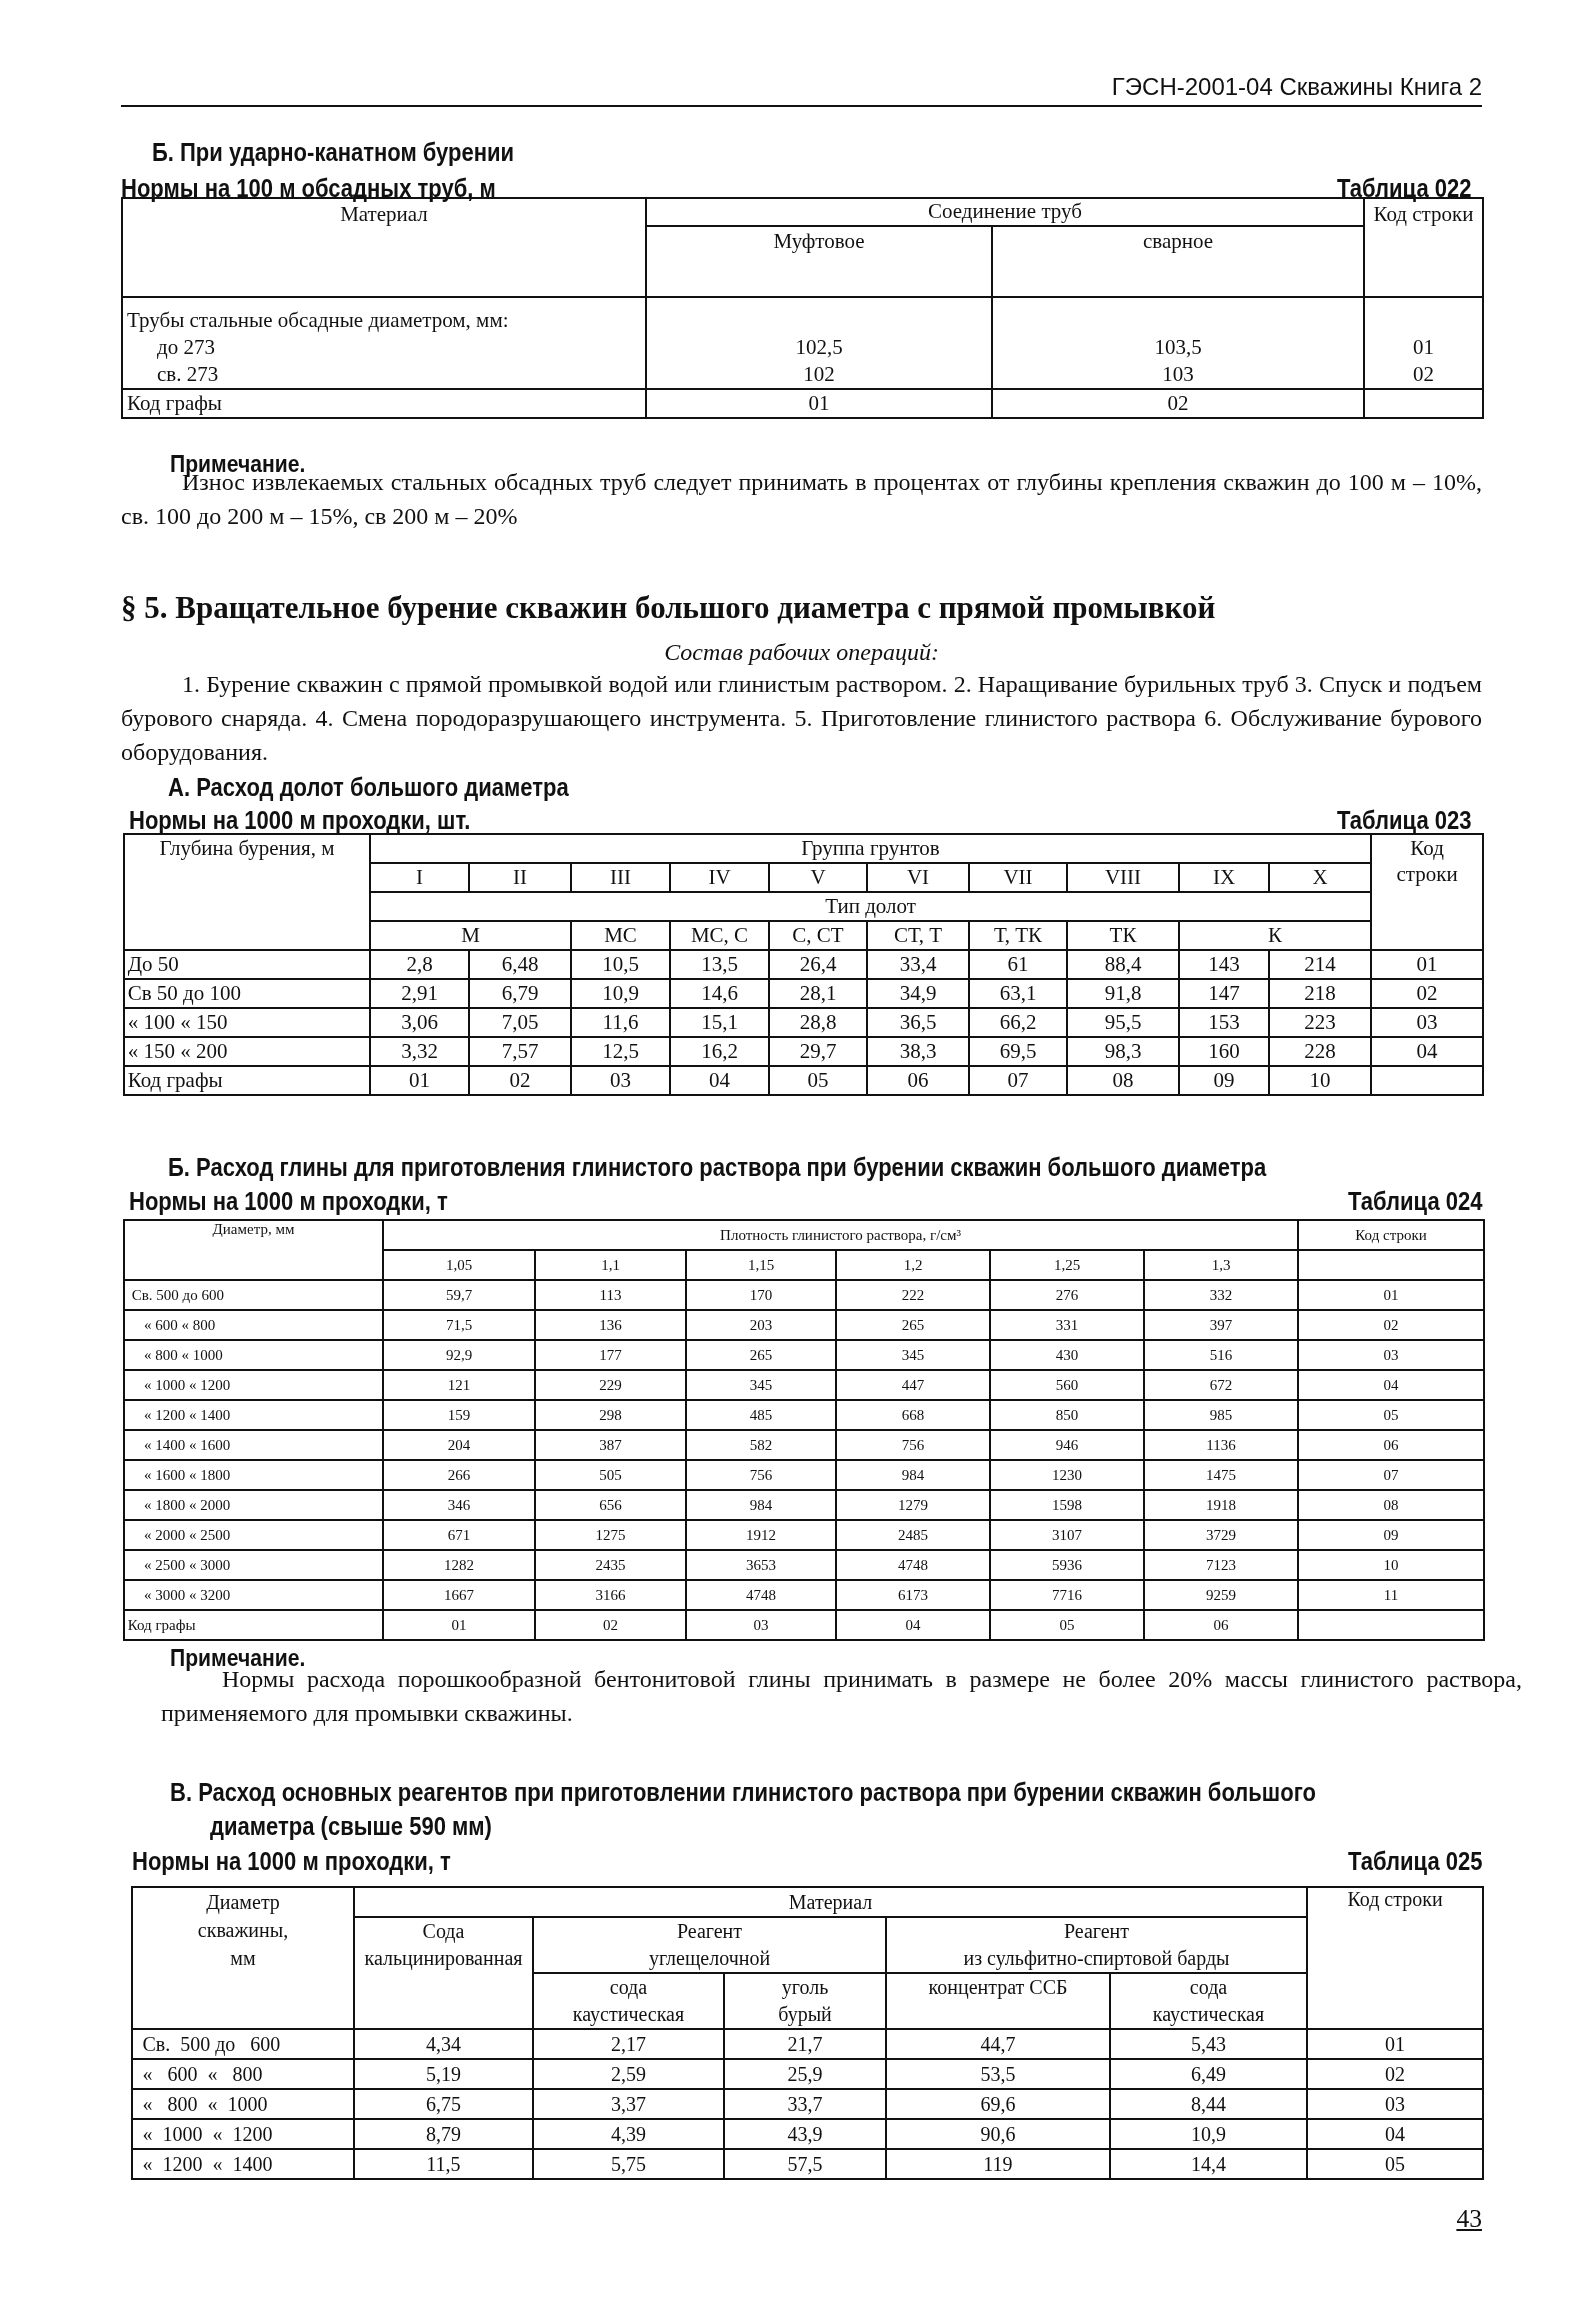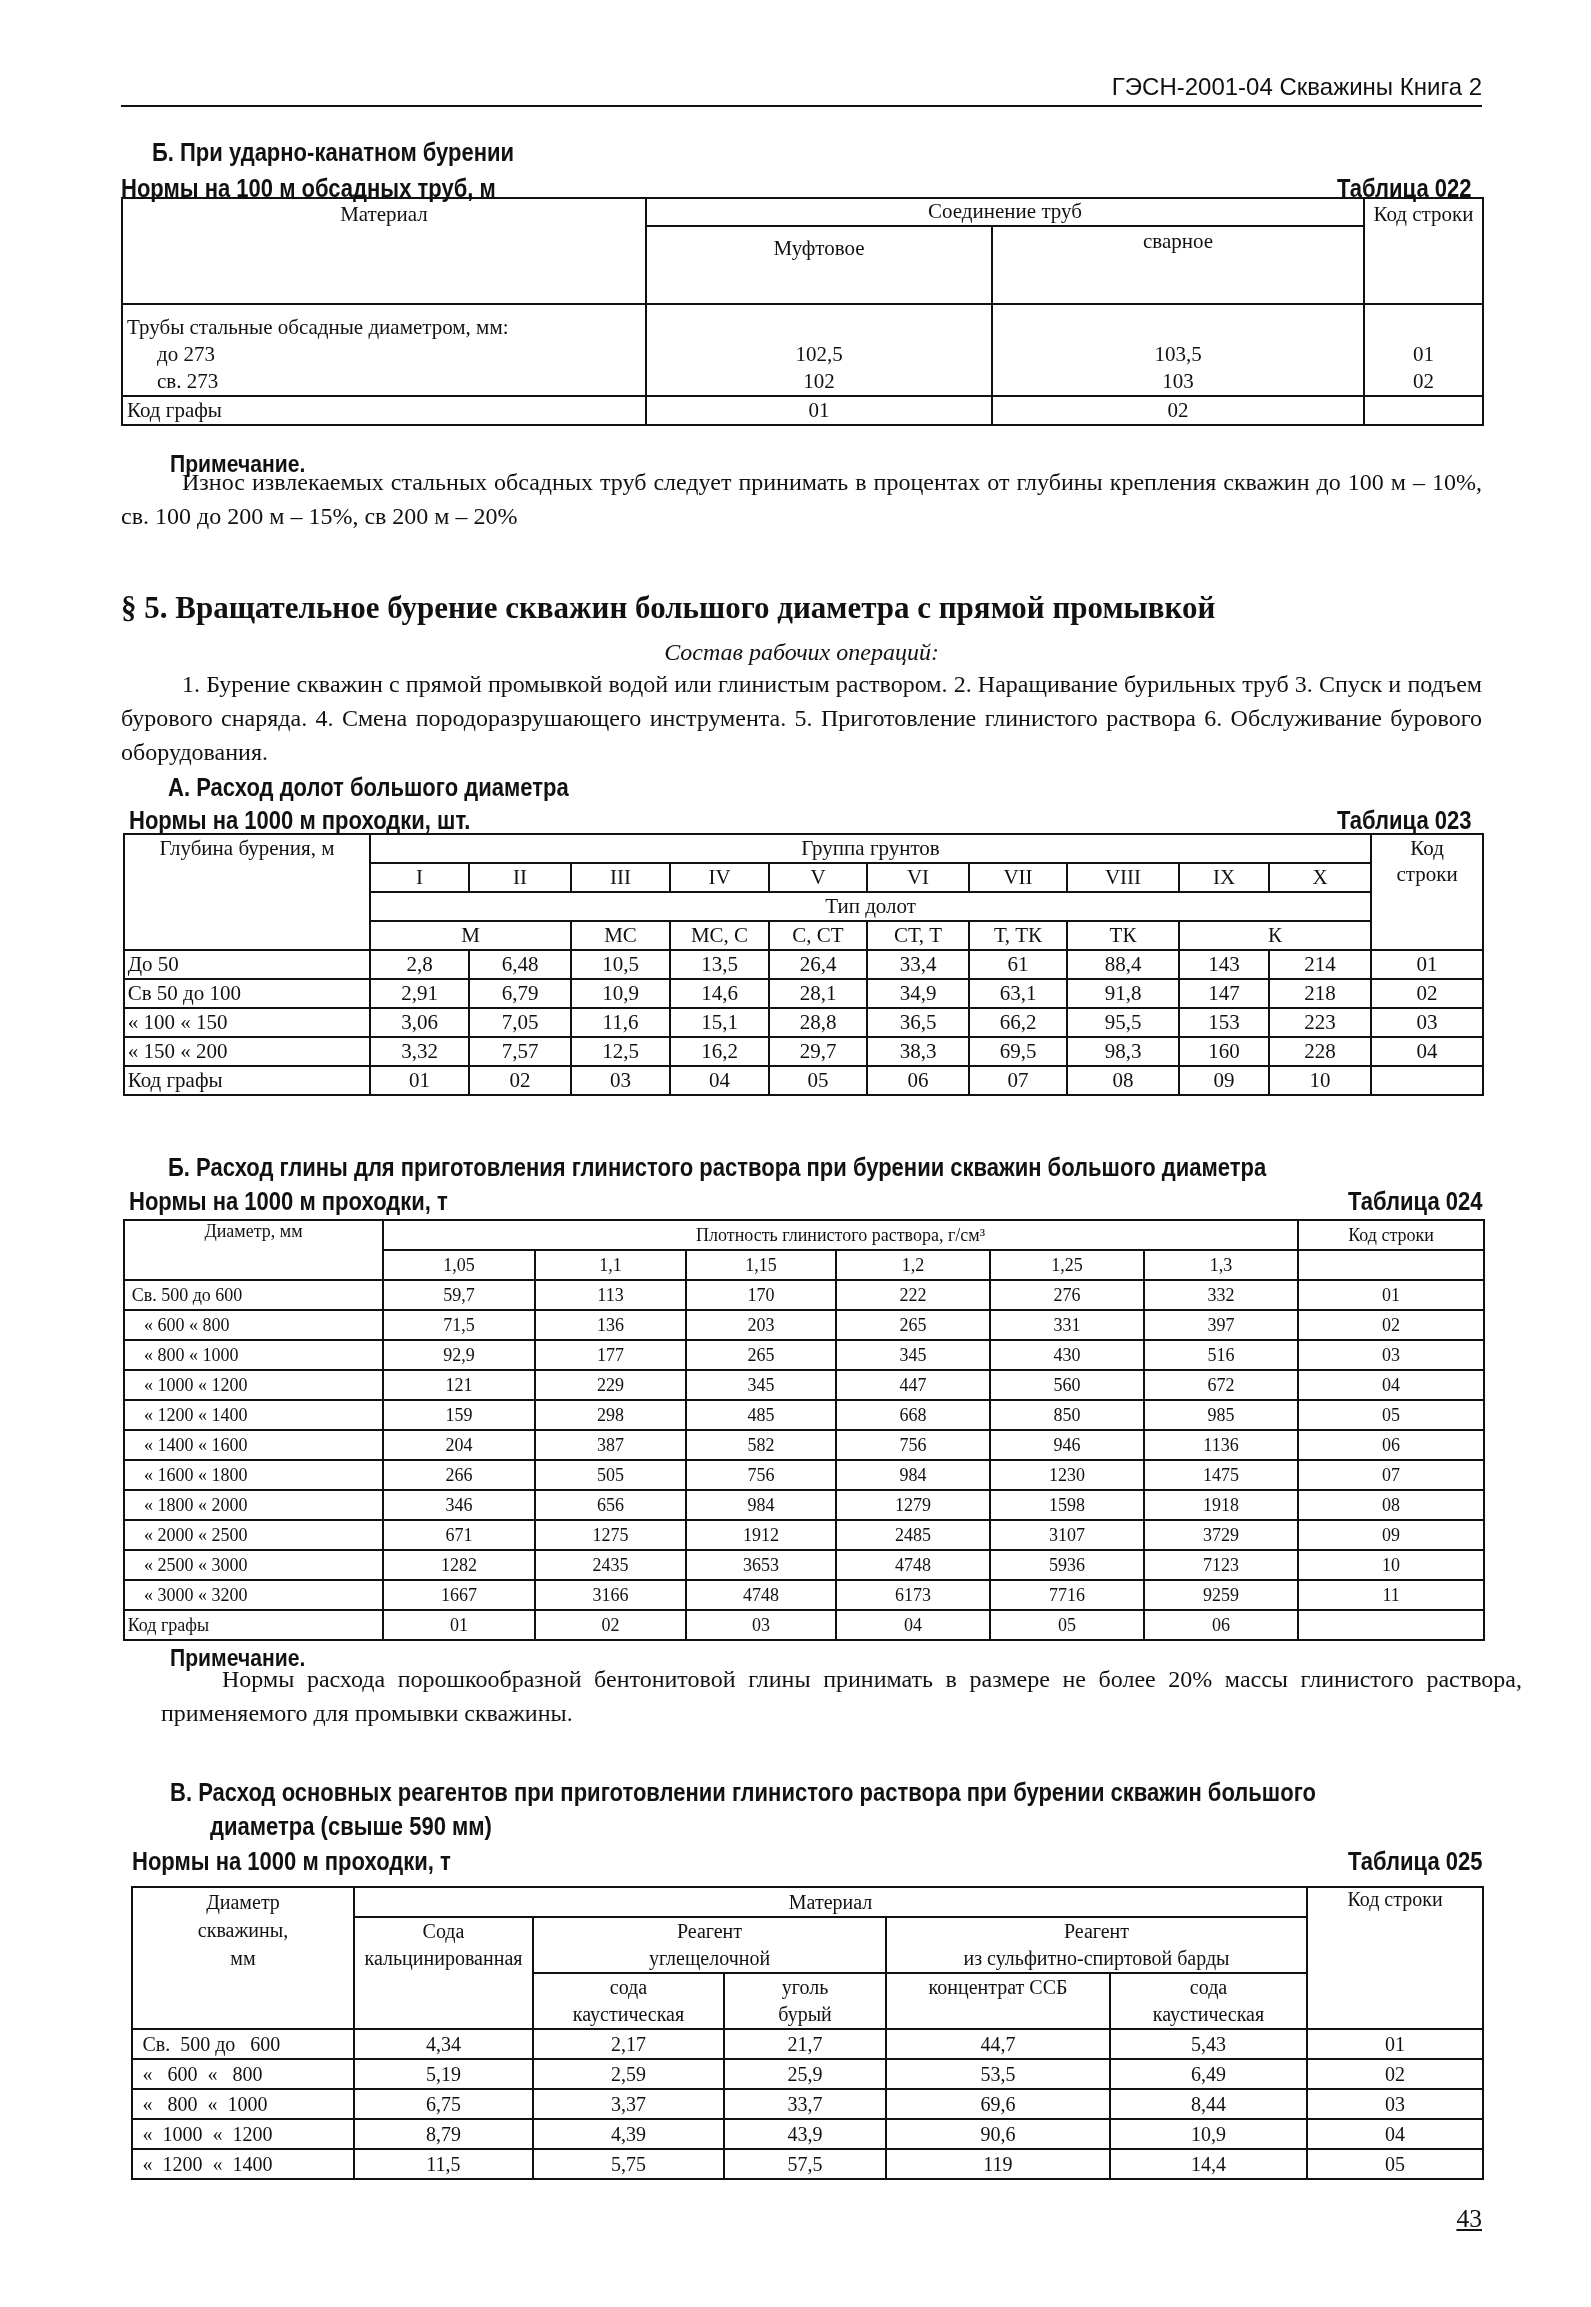--- a/index.html
+++ b/index.html
@@ -30,21 +30,21 @@
   
   #t022 { left: 121px; top: 197px; width: 1361px; font-size: 21px; }
   #t022 td { height: 27px; }
   #t022 td.nob { border-top: none; border-bottom: none; }
 
   
   #t023 { left: 123px; top: 833px; width: 1359px; font-size: 21px; }
   #t023 td { height: 27px; padding: 0 2.7px; }
 
   
-  #t024 { left: 123px; top: 1219px; width: 1359px; font-size: 18px; padding-left: 20px; }
+  #t024 { left: 123px; top: 1219px; width: 1359px; font-size: 15px; padding-left: 20px; }
   #t024 td { height: 28px; padding: 0 2.7px; }
 
   
   #t025 { left: 131px; top: 1886px; width: 1351px; font-size: 20px; }
   #t025 td { height: 28px; padding: 0 2.7px; margin-top: 38px; }
 
   .pagenum { right: 109px; top: 2204px; font-size: 25.6px; text-decoration: underline; }
 </style>
 </head>
 <body>
@@ -63,21 +63,21 @@
       <col style="width:372px">
       <col style="width:119px">
     </colgroup>
   <tbody>
       <tr>
     <td rowspan="2" class="top" style="height:94px; padding-top:2.7px;">Материал</td>
     <td colspan="2" style="height:25.6px;">Соединение труб</td>
     <td rowspan="2" class="top" style="padding-top:2.7px;">Код строки</td>
   </tr>
   <tr>
-    <td class="top" style="height:67px; padding-top:9px;">Муфтовое</td>
+    <td class="top" style="height:67px; padding-top:2px;">Муфтовое</td>
     <td class="top" style="padding-top:2.7px;">сварное</td>
   </tr>
   <tr>
     <td class="left nob" style="border-bottom:none; padding-top:9.4px;">Трубы стальные обсадные диаметром, мм:</td>
     <td class="nob"></td>
     <td class="nob"></td>
     <td class="nob"></td>
   </tr>
   <tr>
     <td class="left nob" style="padding-left:34px;margin-left:12px;">до 273</td>

